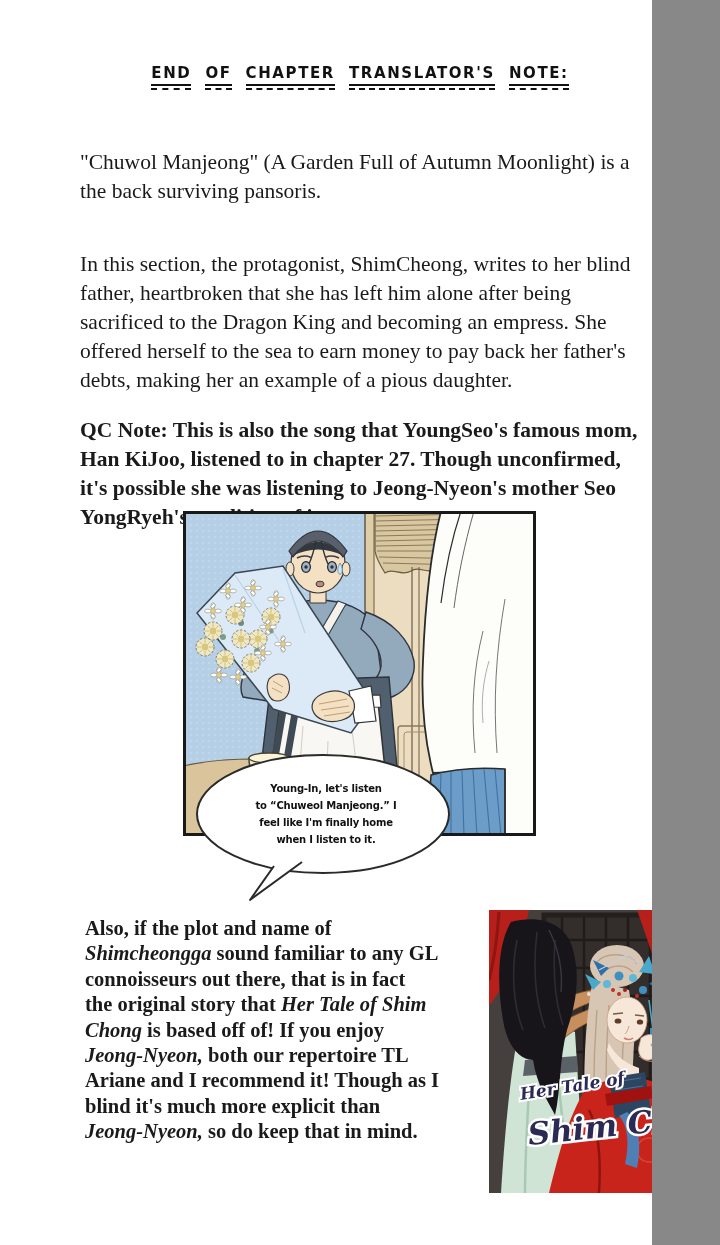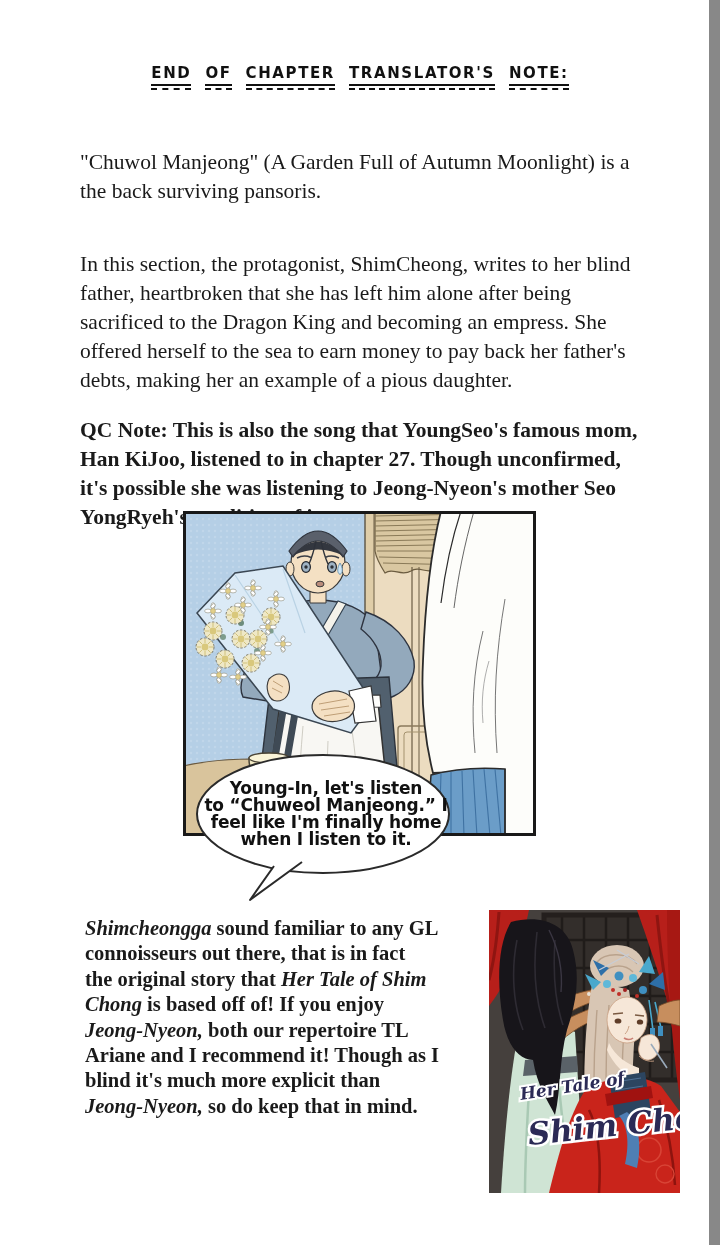--- a/index.html
+++ b/index.html
@@ -1,16 +1,16 @@
 <!DOCTYPE html>
 <html><head>
 <meta charset="utf-8">
 <style>
   html,body{margin:0;padding:0;background:#888;}
-  #page{position:relative;width:709px;height:1245px;background:#ffffff;overflow:hidden;
+  #page{position:relative;width:652px;height:1245px;background:#ffffff;overflow:hidden;
         font-family:"Liberation Serif",serif;color:#141414;}
 
   
   .tl-title{position:absolute;left:0;top:64px;width:720px;text-align:center;
             font-family:"DejaVu Sans",sans-serif;font-weight:bold;font-size:15px;
             letter-spacing:1.6px;color:#111;}
   .tl-title .uw{display:inline-block;margin:0 7px;position:relative;
                 border-bottom:2.5px solid #111;padding-bottom:2px;}
   .tl-title .uw::after{content:"";position:absolute;left:0;right:0;bottom:-6px;
                 border-bottom:2.5px dashed #111;}
@@ -28,21 +28,21 @@
   .bottom-note .it{font-style:italic;}
 
   
   .panel{position:absolute;left:183px;top:511px;width:353px;height:325px;}
   .panel svg{display:block;}
 
   
   .bubble{position:absolute;left:190px;top:748px;width:272px;height:158px;}
   .bubble svg{position:absolute;left:0;top:0;}
   .bubble-text{position:absolute;left:0;top:32px;width:272px;text-align:center;
-               font-family:"DejaVu Sans",sans-serif;font-weight:bold;font-size:17px;
+               font-family:"DejaVu Sans",sans-serif;font-weight:bold;font-size:10px;
                line-height:17px;letter-spacing:-.2px;color:#111;white-space:pre;}
 
   
   .cover{position:absolute;left:489px;top:910px;width:191px;height:283px;}
   .cover svg{display:block;}
   .cover text{font-family:"DejaVu Serif",serif;font-style:italic;font-weight:bold;
               paint-order:stroke;stroke:#ffffff;fill:#2b2a55;}
 </style>
 </head>
 <body>
@@ -230,20 +230,21 @@
       <ellipse cx="133" cy="66" rx="126" ry="59" fill="#ffffff" stroke="#2a2a2a" stroke-width="2"></ellipse>
       <path d="M112,114 L60,152 L84,118" fill="#ffffff" stroke="#2a2a2a" stroke-width="2" stroke-linejoin="round"></path>
     </svg>
     <div class="bubble-text">Young-In, let's listen
 to “Chuweol Manjeong.” I
 feel like I'm finally home
 when I listen to it.</div>
   </div>
 
   <div class="bottom-note">
+      <div class="line"><span>Also, if the plot and name of</span></div>
       <div class="line"><span class="it">Shimcheongga</span><span> sound familiar to any GL</span></div>
       <div class="line"><span>connoisseurs out there, that is in fact</span></div>
       <div class="line"><span>the original story that </span><span class="it">Her Tale of Shim</span></div>
       <div class="line"><span class="it">Chong</span><span> is based off of! If you enjoy</span></div>
       <div class="line"><span class="it">Jeong-Nyeon,</span><span> both our repertoire TL</span></div>
       <div class="line"><span>Ariane and I recommend it! Though as I</span></div>
       <div class="line"><span>blind it's much more explicit than</span></div>
       <div class="line"><span class="it">Jeong-Nyeon,</span><span> so do keep that in mind.</span></div>
     </div>
 

